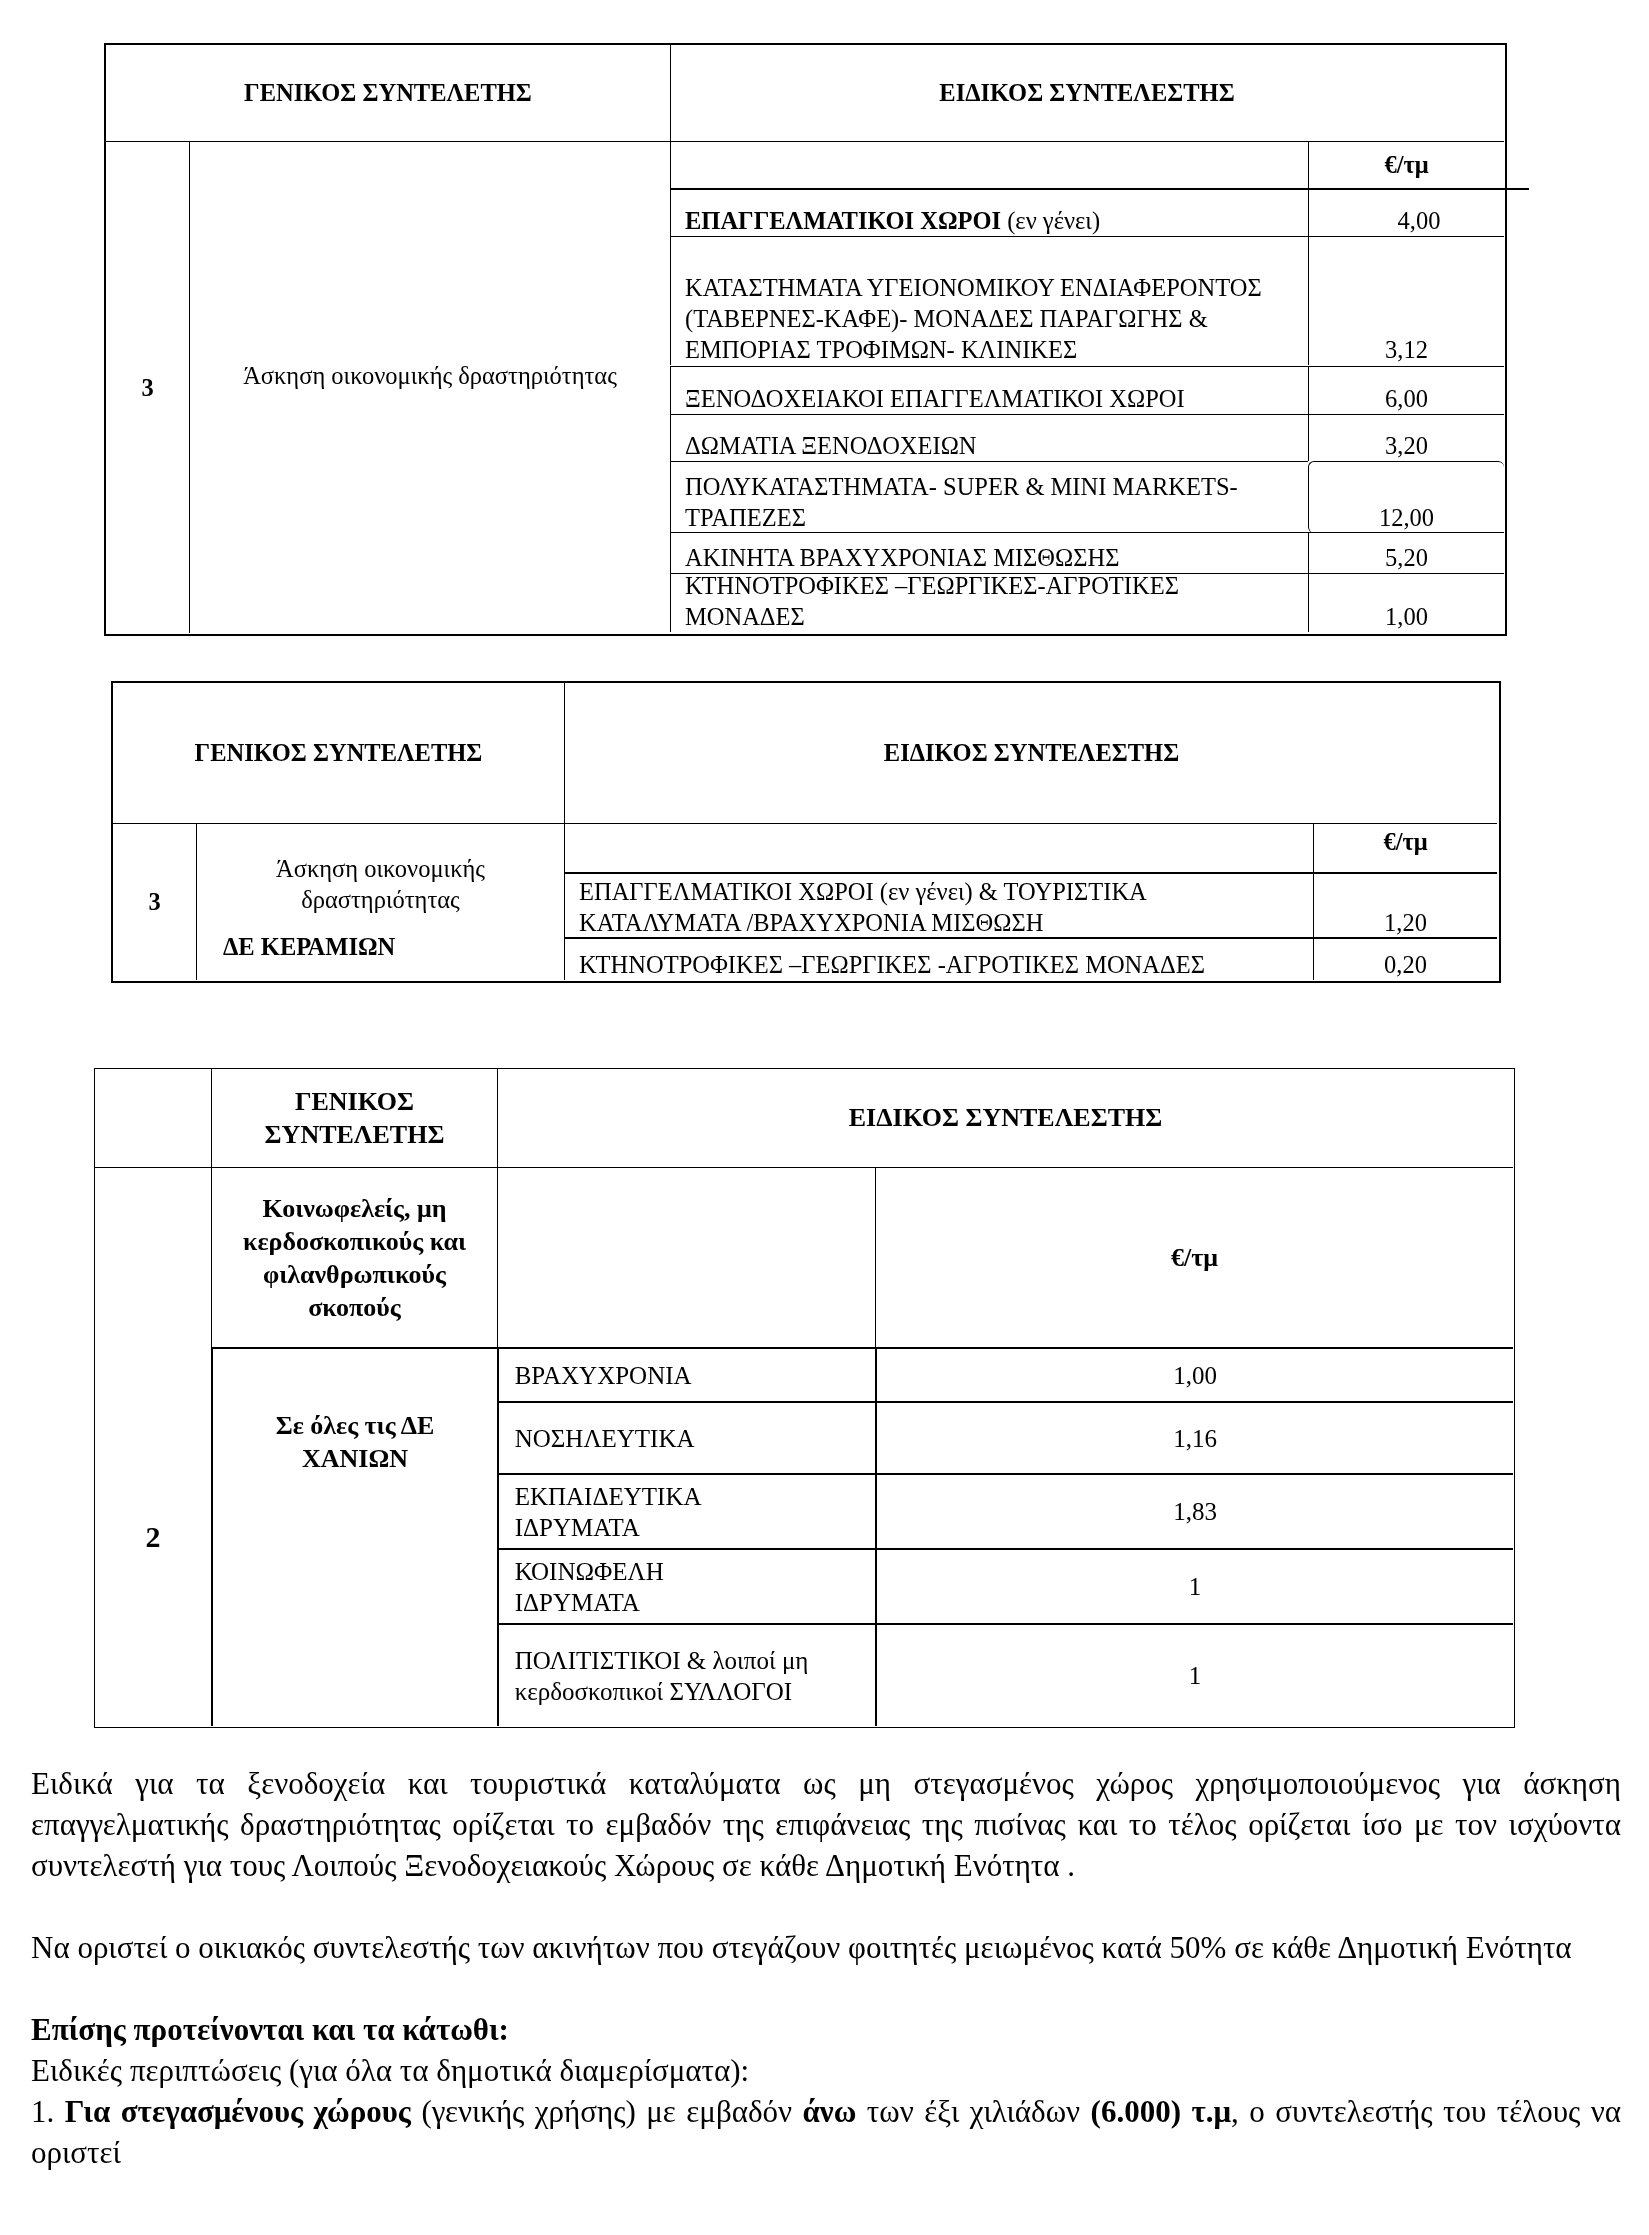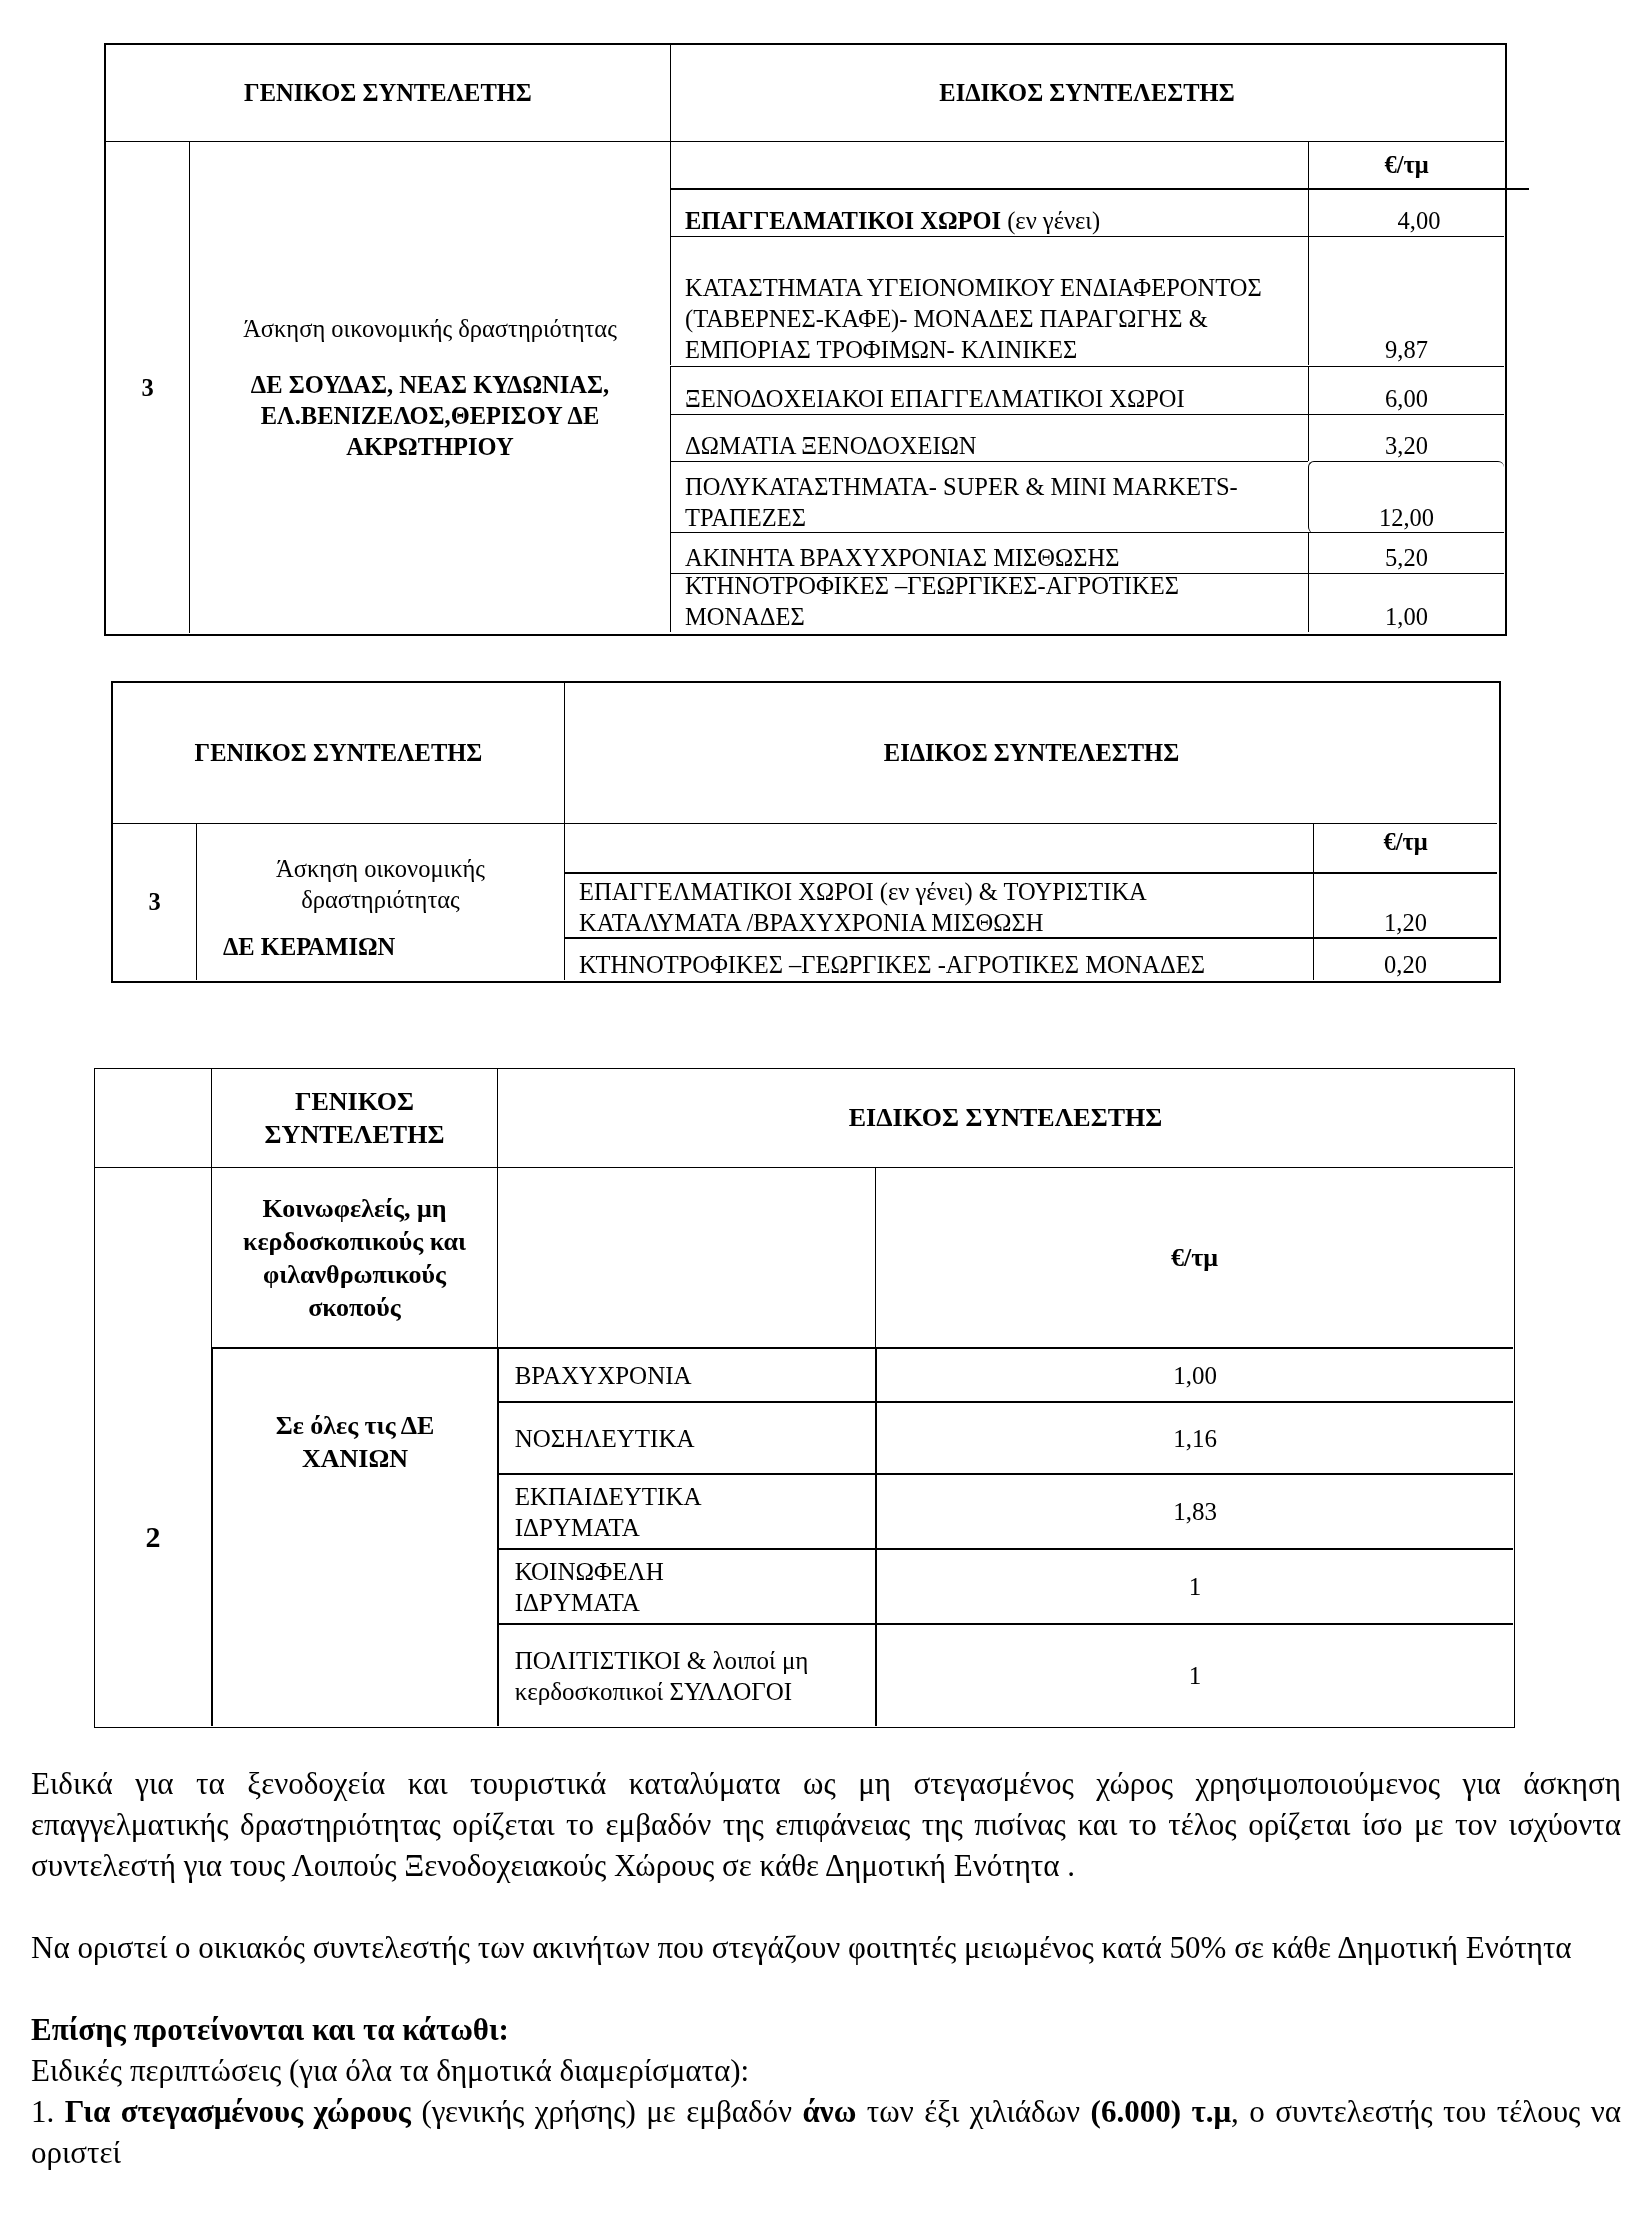--- a/index.html
+++ b/index.html
@@ -24,33 +24,32 @@
 </head>
 <body>
 
 <div class="tbl" style="left:104px; top:43px; width:1403px; height:593px;">
   <div class="cell hdr" style="left:0; top:0; width:564px; height:96px;">ΓΕΝΙΚΟΣ ΣΥΝΤΕΛΕΤΗΣ</div>
   <div class="cell hdr bl" style="left:564px; top:0; width:833px; height:96px;">ΕΙΔΙΚΟΣ ΣΥΝΤΕΛΕΣΤΗΣ</div>
 
   <div class="cell center bt bold" style="left:0; top:96px; width:83px; height:492px; font-size:24.5px;">3</div>
   <div class="cell bl bt col center" style="left:83px; top:96px; width:481px; height:492px; padding:0 21px;">
     <span class="txt" style="margin-bottom:24.5px;">Άσκηση οικονομικής δραστηριότητας</span>
-    <span class="txt bold">ΔΕ ΣΟΥΔΑΣ, ΝΕΑΣ ΚΥΔΩΝΙΑΣ, ΕΛ.ΒΕΝΙΖΕΛΟΣ,ΘΕΡΙΣΟΥ ΔΕ ΑΚΡΩΤΗΡΙΟΥ</span>
   </div>
 
   <div class="cell bl bt" style="left:564px; top:96px; width:638px; height:47px;"></div>
   <div class="cell bl bt center bold" style="left:1202px; top:96px; width:196px; height:47px; font-size:24.5px;">€/τμ</div>
 
   <div class="cell bl bt3 bottom-left txt" style="left:564px; top:143px; width:638px; height:48px;">
       <span><b>ΕΠΑΓΓΕΛΜΑΤΙΚΟΙ ΧΩΡΟΙ</b><span> (εν γένει)</span></span>
     </div>
   <div class="cell bl bt3 bottom-center txt" style="left:1202px; top:143px; width:221px; height:48px;">4,00</div>
 
   <div class="cell bl bt bottom-left txt" style="left:564px; top:191px; width:638px; height:129px;">ΚΑΤΑΣΤΗΜΑΤΑ ΥΓΕΙΟΝΟΜΙΚΟΥ ΕΝΔΙΑΦΕΡΟΝΤΟΣ (ΤΑΒΕΡΝΕΣ-ΚΑΦΕ)- ΜΟΝΑΔΕΣ ΠΑΡΑΓΩΓΗΣ &amp; ΕΜΠΟΡΙΑΣ ΤΡΟΦΙΜΩΝ- ΚΛΙΝΙΚΕΣ</div>
-  <div class="cell bl bt bottom-center txt" style="left:1202px; top:191px; width:196px; height:129px;">9,87</div>
+  <div class="cell bl bt bottom-center txt" style="left:1202px; top:191px; width:196px; height:129px;">3,12</div>
 
   <div class="cell bl bt bottom-left txt" style="left:564px; top:321px; width:638px; height:48px;">ΞΕΝΟΔΟΧΕΙΑΚΟΙ ΕΠΑΓΓΕΛΜΑΤΙΚΟΙ ΧΩΡΟΙ</div>
   <div class="cell bl bt bottom-center txt" style="left:1202px; top:321px; width:196px; height:48px;">6,00</div>
 
   <div class="cell bl bt bottom-left txt" style="left:564px; top:369px; width:638px; height:47px;">ΔΩΜΑΤΙΑ ΞΕΝΟΔΟΧΕΙΩΝ</div>
   <div class="cell bl bt bottom-center txt" style="left:1202px; top:369px; width:196px; height:47px;">3,20</div>
 
   <div class="cell bl bt bottom-left txt" style="left:564px; top:416px; width:638px; height:72px;">ΠΟΛΥΚΑΤΑΣΤΗΜΑΤΑ- SUPER &amp; MINI MARKETS- ΤΡΑΠΕΖΕΣ</div>
   <div class="cell bl bt bottom-center txt" style="left:1202px; top:416px; width:196px; height:72px;border-radius:6px;">12,00</div>
 

